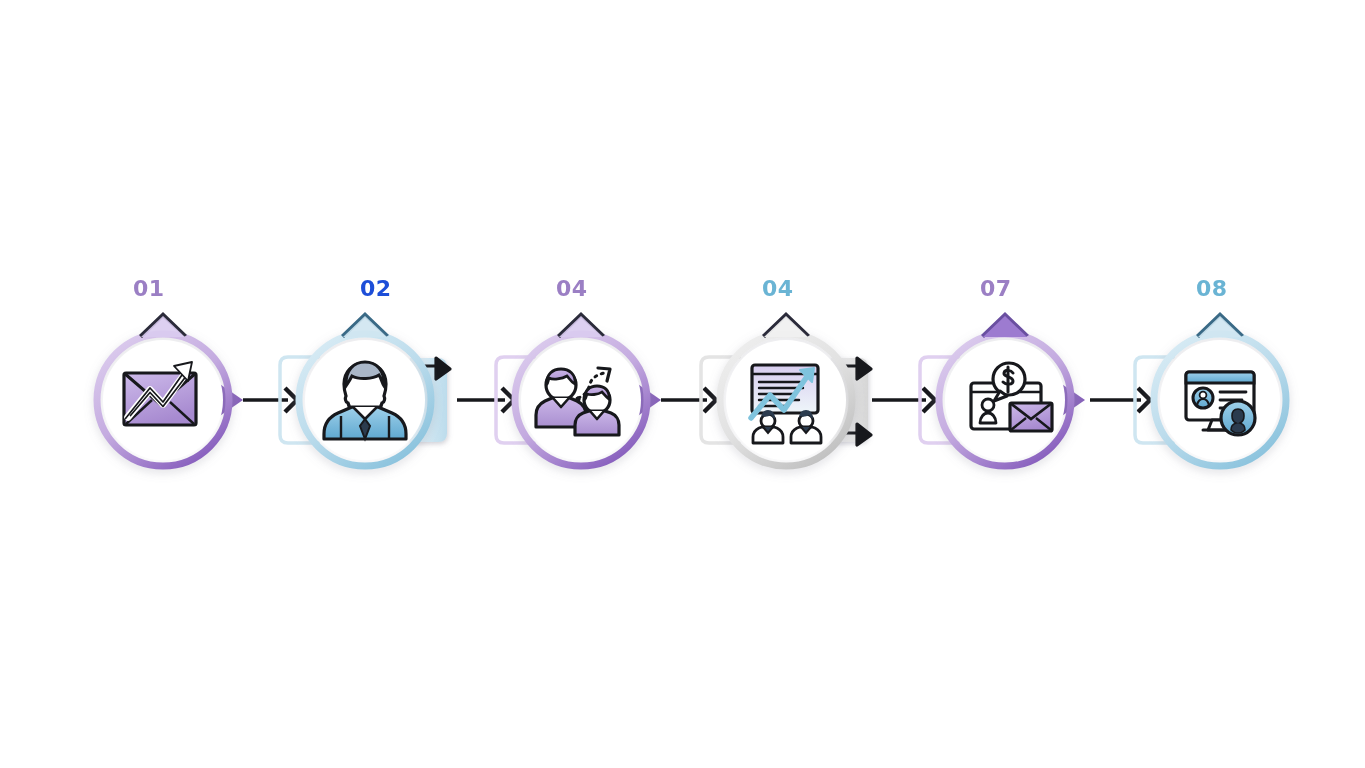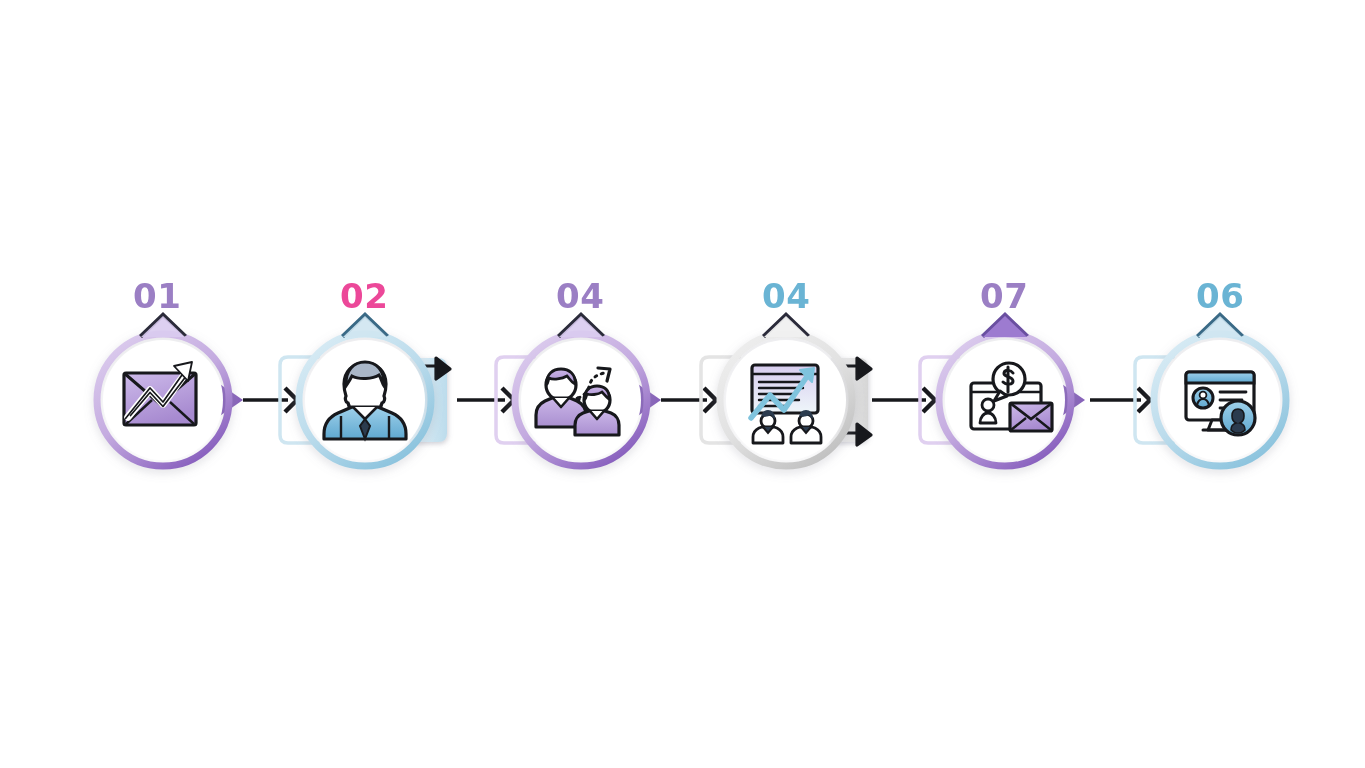--- a/index.html
+++ b/index.html
@@ -18,21 +18,21 @@
     position: absolute;
     left: 0;
     top: 0;
     width: 1365px;
     height: 768px;
   }
   .step-number {
     position: absolute;
     font-family: "DejaVu Sans", "Liberation Sans", sans-serif;
     font-weight: 700;
-    font-size: 34px;
+    font-size: 22px;
     letter-spacing: 0.5px;
     user-select: none;
   }
   svg { display: block; }
 </style>
 </head>
 <body>
 
 <svg id="infographic" viewBox="0 0 1365 768" width="1365" height="768">
   <defs>
@@ -279,17 +279,17 @@
       <path d="M1220 392 L1246 392 M1220 400 L1242 400 M1220 408 L1236 408" stroke="#17181c" stroke-width="2.8" stroke-linecap="round"></path>
       <circle cx="1238" cy="418" r="17" fill="url(#gradBlueIcon)" stroke="#17181c" stroke-width="3.2"></circle>
       <path d="M1238 409 c-4 0 -6 3 -6 7 c0 3 2 6 4 7 c-3 1 -5 4 -5 7
                c2 2 5 3 7 3 c2 0 5 -1 7 -3 c0 -3 -2 -6 -5 -7 c2 -1 4 -4 4 -7
                c0 -4 -2 -7 -6 -7 Z" fill="#2b3b4e" stroke="#17181c" stroke-width="1.6"></path>
     </g>
   </g>
 </svg>
 
 <div class="step-number" style="left: 133px; top: 276px; color: rgb(155, 127, 196);">01</div>
-<div class="step-number" style="left: 340px; top: 276px; color: #ec4899; text-align: center;">02</div>
+<div class="step-number" style="left: 360px; top: 276px; color: #1d4ed8; text-align: center;">02</div>
 <div class="step-number" style="left: 556px; top: 276px; color: rgb(155, 127, 196);">04</div>
 <div class="step-number" style="left: 762px; top: 276px; color: rgb(106, 180, 212); text-align: center;">04</div>
 <div class="step-number" style="left: 980px; top: 276px; color: rgb(155, 127, 196);">07</div>
-<div class="step-number" style="left: 1196px; top: 276px; color: rgb(106, 180, 212);">06</div>
+<div class="step-number" style="left: 1196px; top: 276px; color: rgb(106, 180, 212);">08</div>
 
 </body></html>

